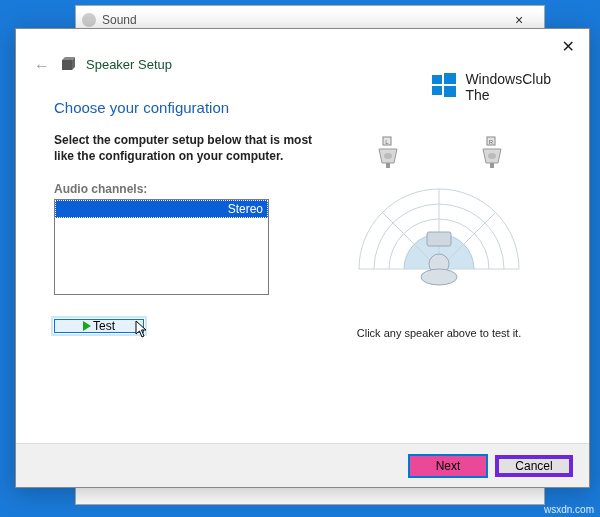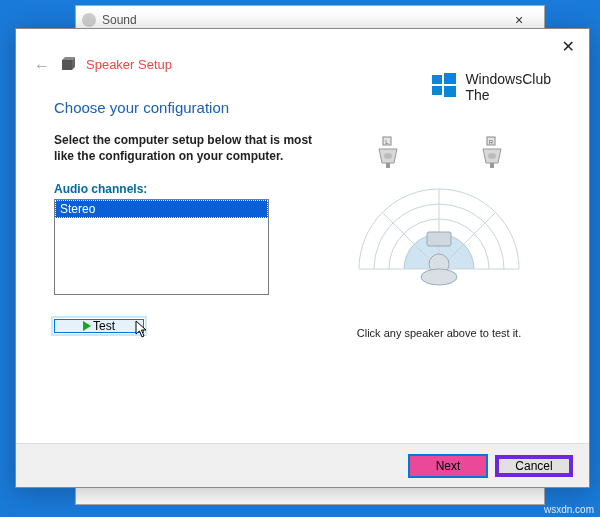--- a/index.html
+++ b/index.html
@@ -83,21 +83,21 @@
     .back-arrow {
       font-size: 16px; color: #a0a0a0;
     }
     .speaker-cube {
       width: 16px; height: 16px;
       position: relative;
     }
     .speaker-cube svg { width:16px; height:16px; }
     .wiz-title {
       font-size: 13px;
-      color: #ef4444;
+      color: #14532d;
     }
     .logo {
       position: absolute;
       top: 42px; right: 38px;
       display: flex;
       align-items: center;
       gap: 8px;
     }
     .logo-icon svg { width: 26px; height: 26px; }
     .logo-text {
@@ -121,28 +121,29 @@
       font-size: 12px;
       font-weight: 600;
       color: #222;
       line-height: 16px;
       margin-bottom: 18px;
       width: 260px;
     }
     .channels-label {
       font-size: 12px;
       font-weight: 600;
-      color: #0369a1;
+      color: #737373;
       margin-bottom: 3px;
     }
     .channels-list {
       width: 215px;
       height: 96px;
       border: 1px solid #7a7a7a;
       background: #fff;
+      text-align: right;
     }
     .channels-list-item {
       background: #0a5fd6;
       border: 1px dotted #fff;
       color: #fff;
       font-size: 12px;
       padding: 1px 4px;
     }
     .test-btn {
       margin-top: 24px;

